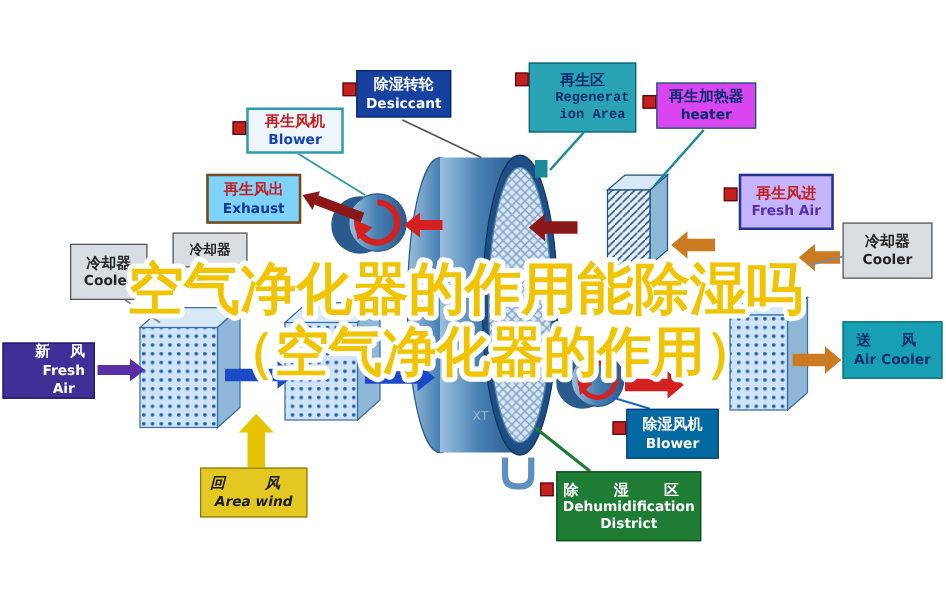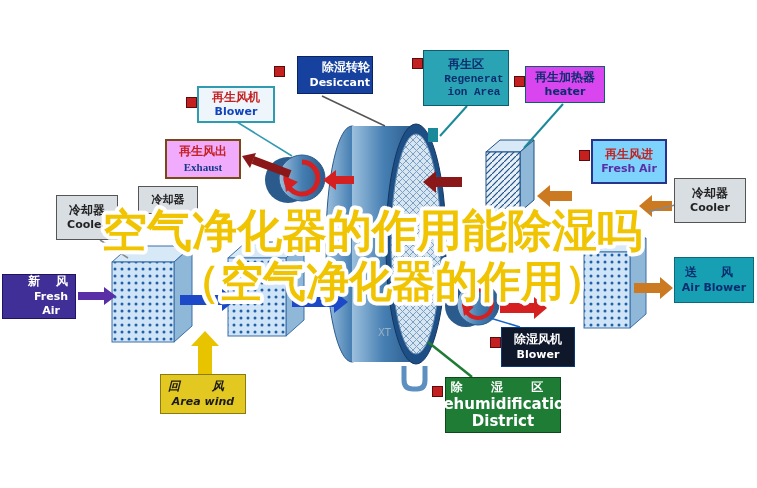--- a/index.html
+++ b/index.html
@@ -17,51 +17,51 @@
     align-items:center;justify-content:center;text-align:center;
     border:1px solid #222;padding:1px 2px;line-height:1.3;box-sizing:border-box;
   }
   .callout .zh{font-size:12px;font-weight:bold;white-space:nowrap;}
   .callout .en{font-size:11px;font-weight:bold;}
 
   .co-regen-blower{left:197px;top:86px;width:78px;height:37px;background:#eef6fc;border:2px solid #2f9ab0;text-align:right;}
   .co-regen-blower .zh{color:#c42020;}
   .co-regen-blower .en{color:#1144bb;}
 
-  .co-desiccant{left:297px;top:56px;width:76px;height:38px;background:#16419e;border:1px solid #0a2460;color:#fff;align-items:flex-end;}
+  .co-desiccant{left:285px;top:56px;width:76px;height:38px;background:#16419e;border:1px solid #0a2460;color:#fff;}
 
   .co-regen-area{left:423px;top:50px;width:86px;height:56px;background:#2aa4b4;border:1px solid #0d5e6a;color:#0a2d6e;font-family:Liberation Mono, monospace;}
   .co-regen-area .en{word-break:break-all;line-height:1.15;margin-left:16px;}
 
   .co-heater{left:525px;top:66px;width:80px;height:37px;background:#d946ef;border:1px solid #0d5e6a;color:#0a2d6e;}
 
-  .co-exhaust{left:165px;top:139px;width:76px;height:40px;background:#f0abfc;border:2px solid #7a4716;}
+  .co-exhaust{left:165px;top:139px;width:76px;height:40px;background:#7dd3fc;border:2px solid #7a4716;}
   .co-exhaust .zh{color:#c42020;}
-  .co-exhaust .en{color:#123a8c;font-family:Liberation Serif, serif;}
-
-  .co-regen-fresh{left:591px;top:139px;width:76px;height:45px;background:#7dd3fc;border:2px solid #26348e;}
+  .co-exhaust .en{color:#123a8c;}
+
+  .co-regen-fresh{left:591px;top:139px;width:76px;height:45px;background:#c4b5fd;border:2px solid #26348e;}
   .co-regen-fresh .zh{color:#c42020;}
   .co-regen-fresh .en{color:#5a2ea6;}
 
   .co-cooler-left{left:56px;top:195px;width:62px;height:45px;background:#d9dee3;border:1px solid #555;color:#222;}
   .co-cooler-small{left:138px;top:186px;width:60px;height:28px;background:#d9dee3;border:1px solid #555;color:#222;}
   .co-cooler-small .zh{font-size:11px;}
   .co-cooler-right{left:674px;top:178px;width:72px;height:45px;background:#d9dee3;border:1px solid #555;color:#222;}
 
   .co-fresh-air{left:2px;top:274px;width:74px;height:45px;background:#3f2f96;border:1px solid #1e1560;color:#fff;padding-left:26px;}
   .co-fresh-air .zh{letter-spacing:6px;}
 
   .co-back-wind{left:160px;top:374px;width:86px;height:40px;background:#e3c822;border:1px solid #8a7a10;color:#1a1a1a;font-style:italic;}
   .co-back-wind .zh{letter-spacing:14px;}
 
-  .co-dehumid-blower{left:501px;top:327px;width:74px;height:40px;background:#0f172a;border:1px solid #0a3a78;color:#fff;}
+  .co-dehumid-blower{left:501px;top:327px;width:74px;height:40px;background:#0369a1;border:1px solid #0a3a78;color:#fff;}
 
   .co-dehumid-district{left:445px;top:377px;width:116px;height:56px;background:#1e7c35;border:1px solid #0c4a1c;color:#fff;}
   .co-dehumid-district .zh{letter-spacing:12px;}
-  .co-dehumid-district .en{font-size:15px;line-height:1.15;}
+  .co-dehumid-district .en{font-size:11px;line-height:1.15;}
 
   .co-air-supply{left:674px;top:257px;width:80px;height:46px;background:#17a0b4;border:1px solid #0a6a7a;color:#0a2d6e;}
   .co-air-supply .zh{letter-spacing:10px;}
 
   .node{position:absolute;width:9px;height:9px;background:#c42020;border:1px solid #5a0c0c;z-index:3;}
   .n1{left:186px;top:97px;}
   .n2{left:274px;top:66px;}
   .n3{left:412px;top:58px;}
   .n4{left:514px;top:76px;}
   .n5{left:579px;top:150px;}
@@ -227,21 +227,21 @@
   </div>
 
   <div class="callout co-dehumid-district">
     <span class="zh">除 湿 区</span>
     <span class="en">Dehumidification</span>
     <span class="en">District</span>
   </div>
 
   <div class="callout co-air-supply">
     <span class="zh">送 风</span>
-    <span class="en">Air Blower</span>
+    <span class="en">Air Cooler</span>
   </div>
 
   <div class="node n1"></div>
   <div class="node n2"></div>
   <div class="node n3"></div>
   <div class="node n4"></div>
   <div class="node n5"></div>
   <div class="node n6"></div>
   <div class="node n7"></div>
 

